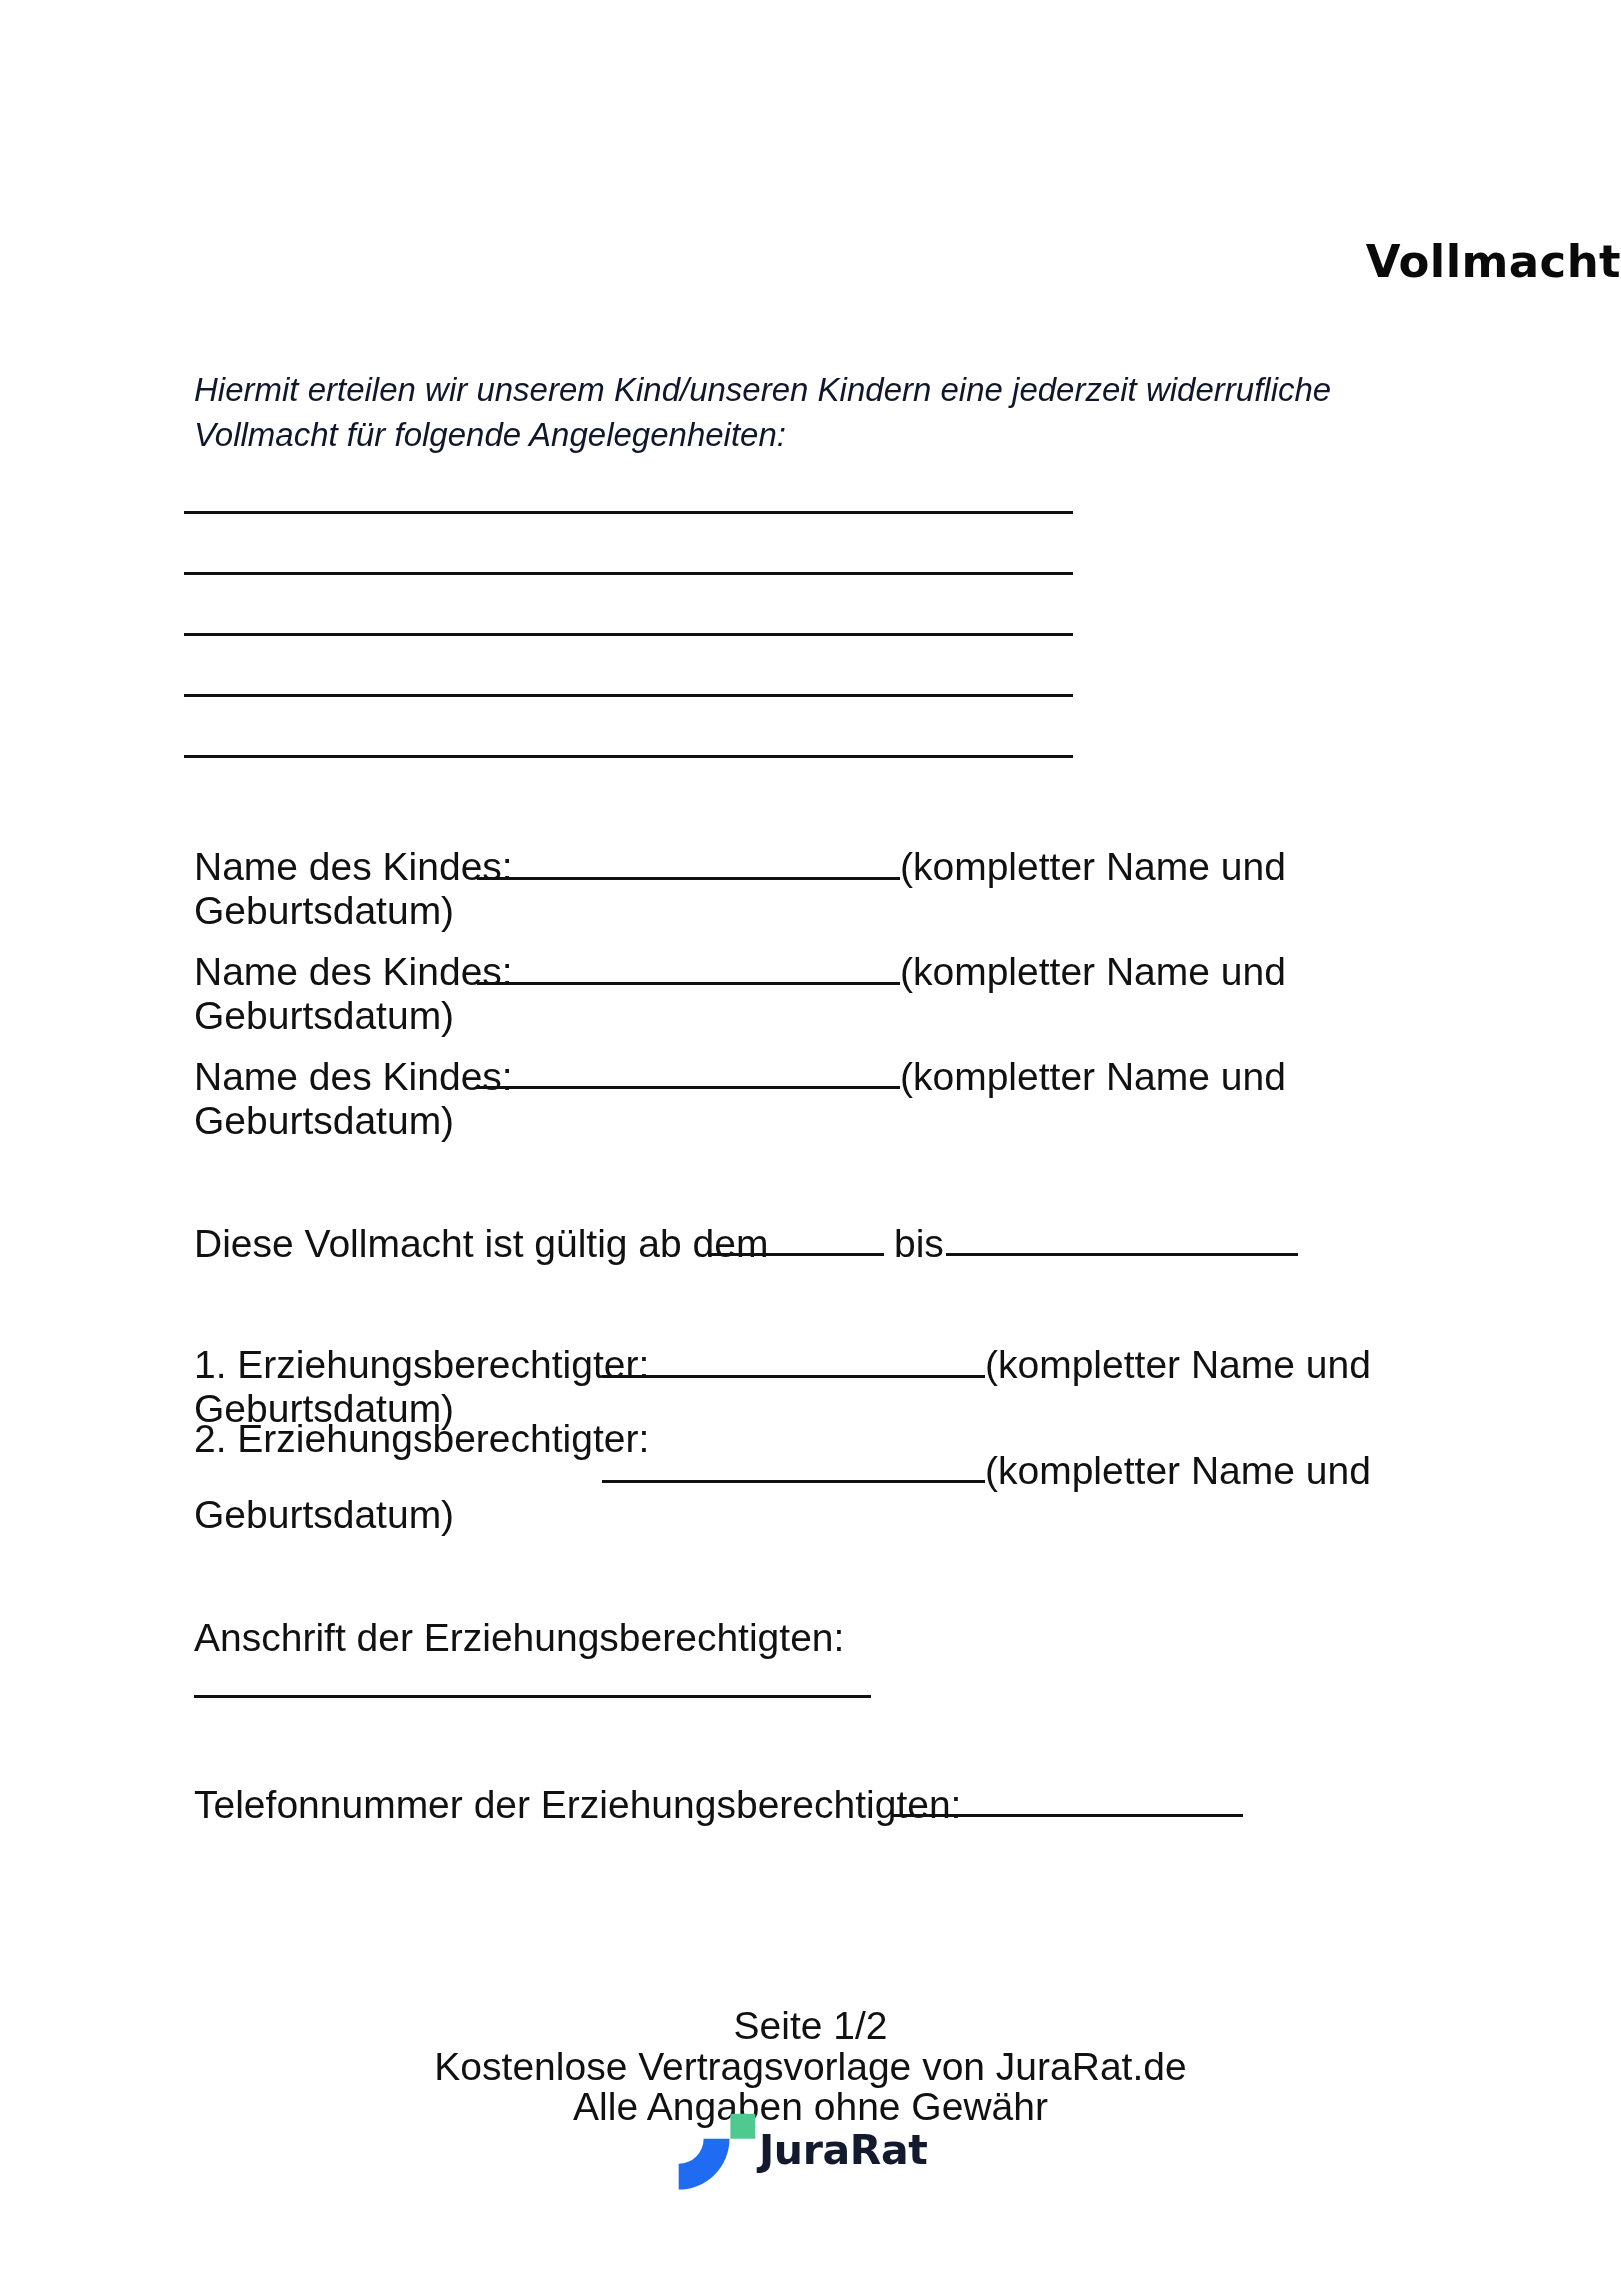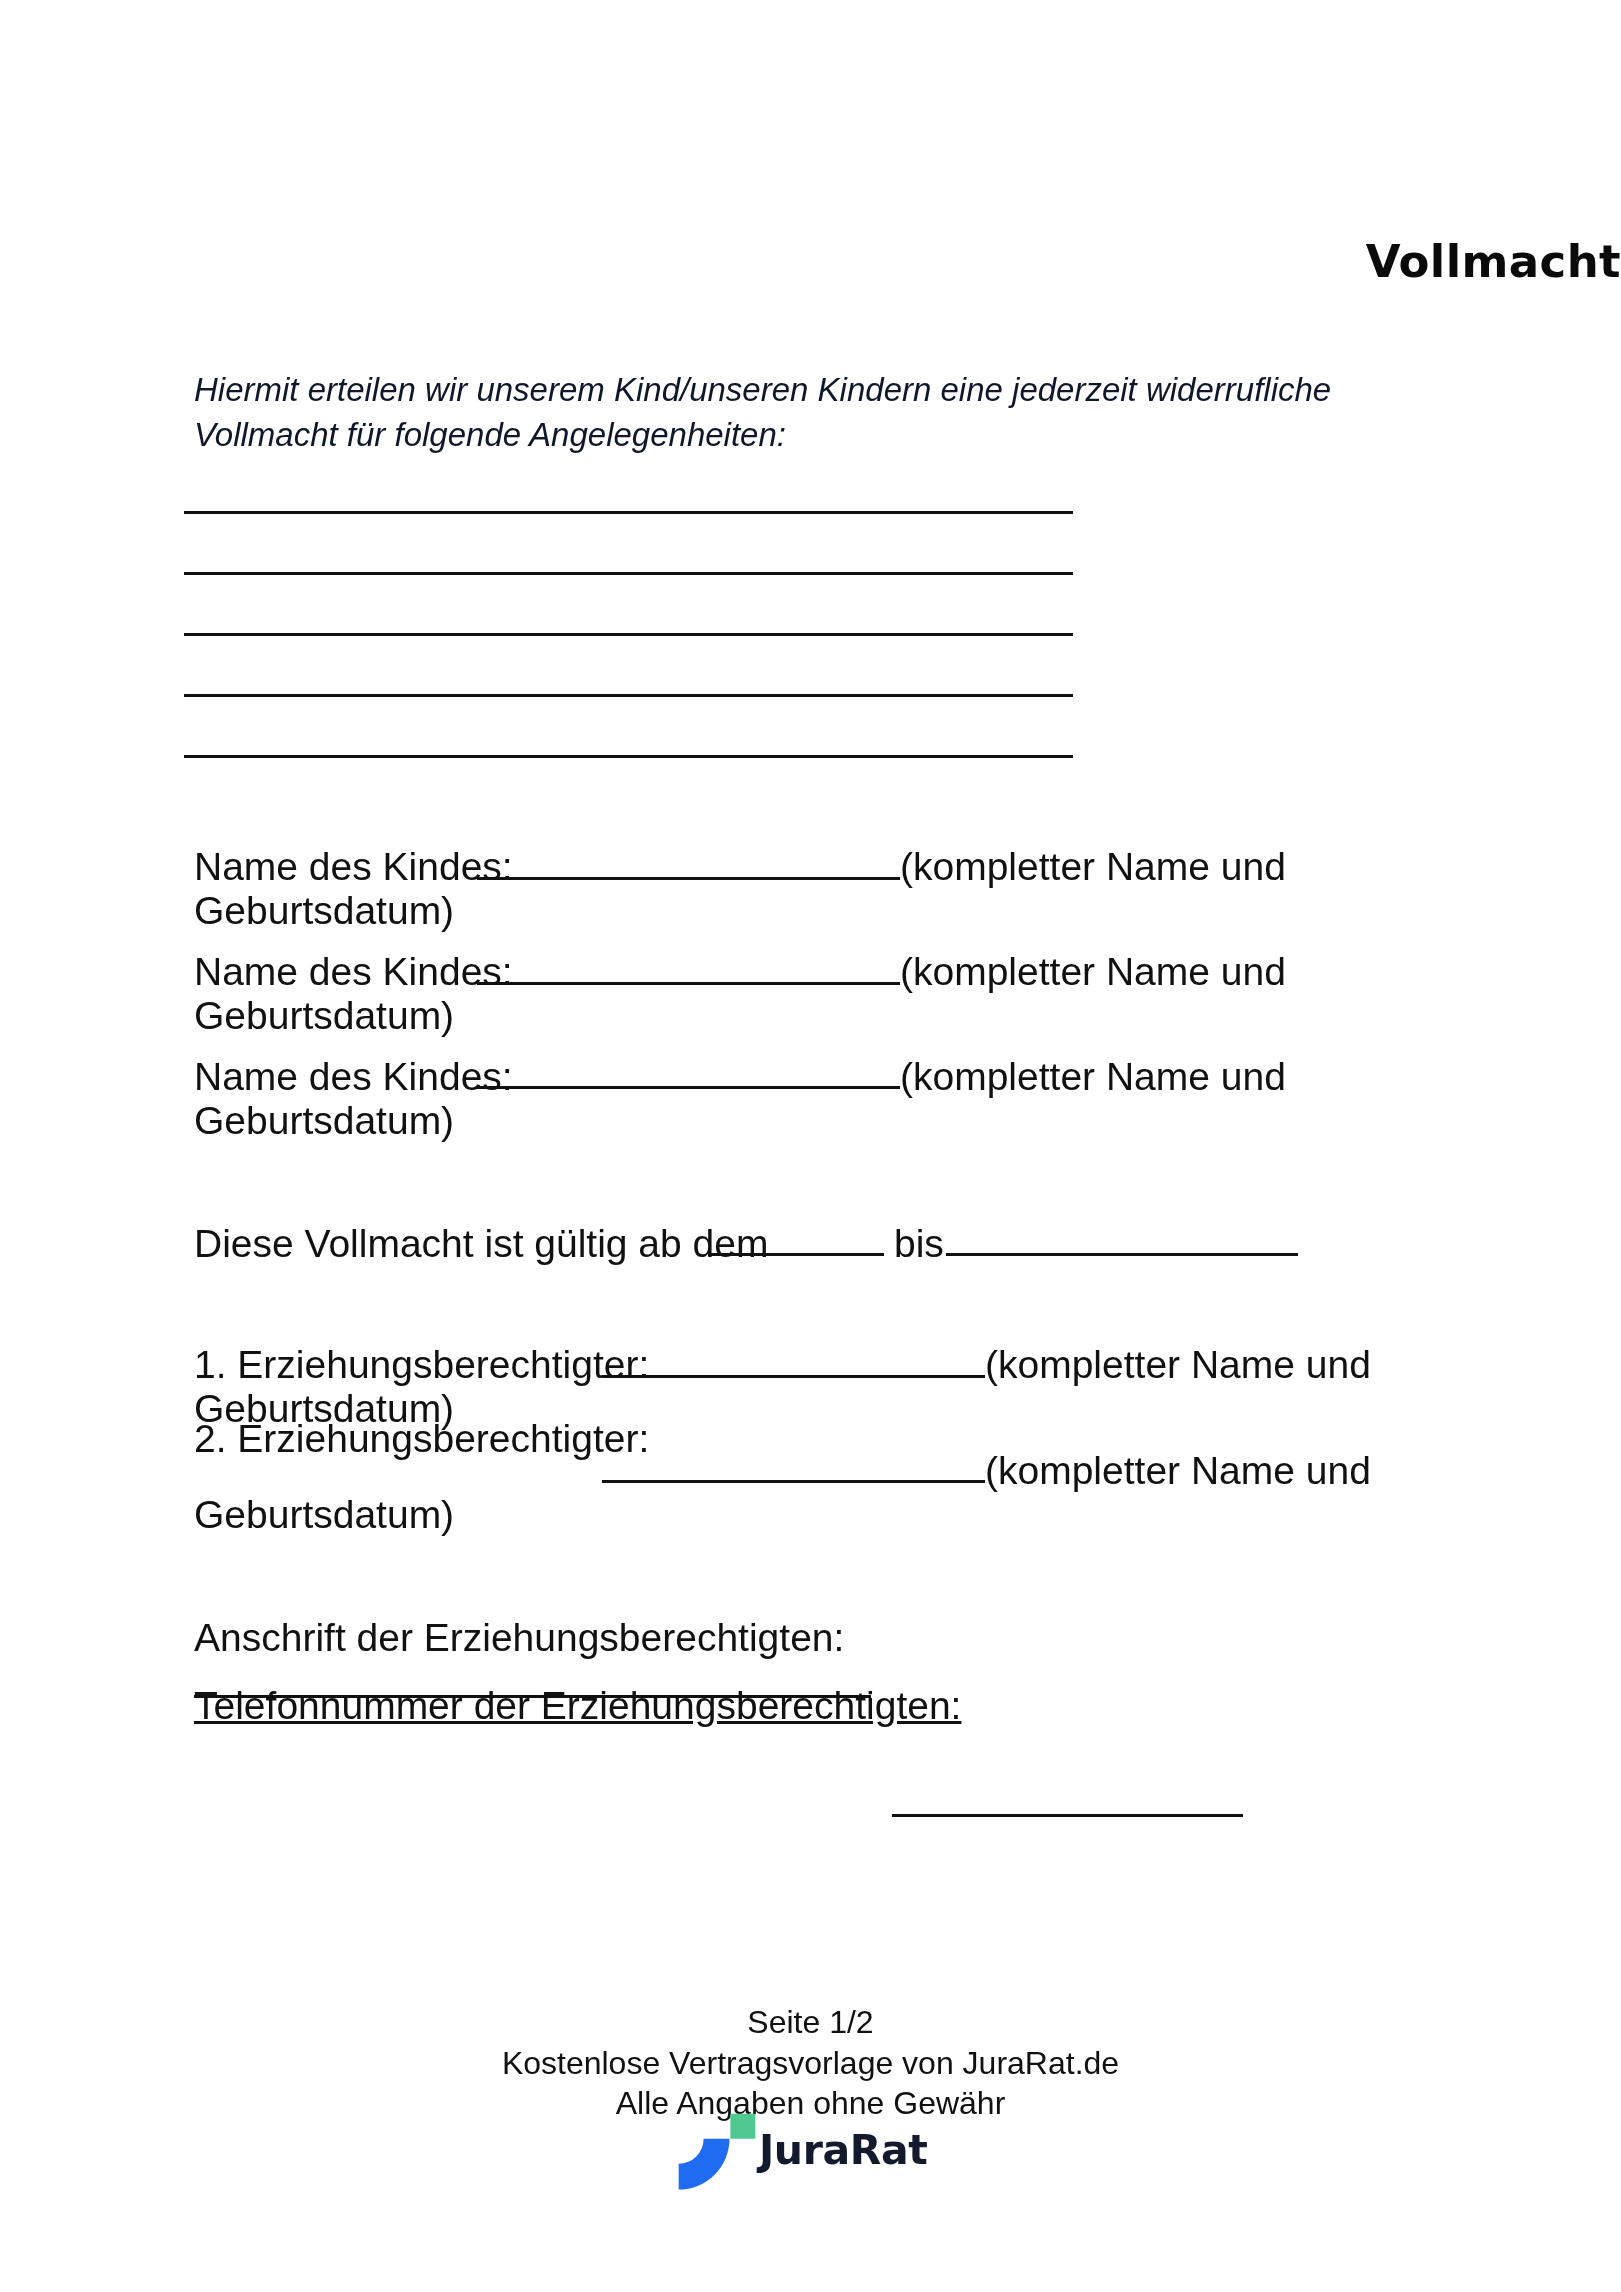--- a/index.html
+++ b/index.html
@@ -3,21 +3,21 @@
   <meta charset="utf-8">
   <style>
     html, body { margin: 0; padding: 0; background: #ffffff; }
     body { width: 1621px; height: 2293px; position: relative; overflow: hidden; }
     .page { position: absolute; left: 0; top: 0; width: 1621px; height: 2293px; background: #ffffff; color: #111; }
     .abs { position: absolute; white-space: nowrap; }
     .title { font-family: "DejaVu Sans", sans-serif; font-weight: bold; font-size: 45px; left: 0; width: 1621px; text-align: right; top: 235px; color: #0a0a0a; letter-spacing: 0.4px; }
     .italic { font-family: "Liberation Sans", sans-serif; font-style: italic; font-size: 33px; color: #0f172a; left: 194px; text-align: center; }
     .body { font-family: "Liberation Sans", sans-serif; font-size: 39px; color: #111; left: 194px; }
     .rule { position: absolute; height: 2.7px; background: #111; }
-    .footer { font-family: "Liberation Sans", sans-serif; font-size: 32px; color: #111; left: 0; width: 1621px; text-align: center; }
+    .footer { font-family: "Liberation Sans", sans-serif; font-size: 39px; color: #111; left: 0; width: 1621px; text-align: center; }
     .wordmark { font-family: "DejaVu Sans", sans-serif; font-weight: bold; font-size: 41px; color: #131a2e; letter-spacing: -0.4px; }
   </style>
 </head>
 <body>
 
 <div class="page">
 
   <div class="abs title">Vollmacht</div>
 
   <div class="abs italic" style="top:371px;">Hiermit erteilen wir unserem Kind/unseren Kindern eine jederzeit widerrufliche</div>
@@ -67,21 +67,21 @@
   <div>
     <div class="abs body" style="top:1417px;text-align:right;">2. Erziehungsberechtigter:</div>
     <div class="rule" style="left:602px; width:383px; top:1480px;"></div>
     <div class="abs body" style="left:985px; top:1449px;">(kompletter Name und</div>
     <div class="abs body" style="top:1493px;">Geburtsdatum)</div>
   </div>
 
   <div class="abs body" style="top:1616px;">Anschrift der Erziehungsberechtigten:</div>
   <div class="rule" style="left:194px; width:677px; top:1695px;"></div>
 
-  <div class="abs body" style="top:1684px;text-decoration:underline;">Telefonnummer der Erziehungsberechtigten:</div>
+  <div class="abs body" style="top:1783px;">Telefonnummer der Erziehungsberechtigten:</div>
   <div class="rule" style="left:892px; width:351px; top:1814px;"></div>
 
   <div class="abs footer" style="top:2004px;">Seite 1/2</div>
   <div class="abs footer" style="top:2045px;">Kostenlose Vertragsvorlage von JuraRat.de</div>
   <div class="abs footer" style="top:2085px;">Alle Angaben ohne Gewähr</div>
 
   <div class="abs" style="left:676px; top:2112px; width:278px; height:82px;">
     <svg width="82" height="82" viewBox="0 0 92 92" style="position:absolute; left:0; top:0;">
       <rect x="61" y="2" width="28" height="28" fill="#4fc98f"></rect>
       <path d="M3 30 L60 30 A57 57 0 0 1 3 87 L3 58 A28 28 0 0 0 31 30 Z" fill="#1f6bf2" transform="translate(0,0)"></path>

